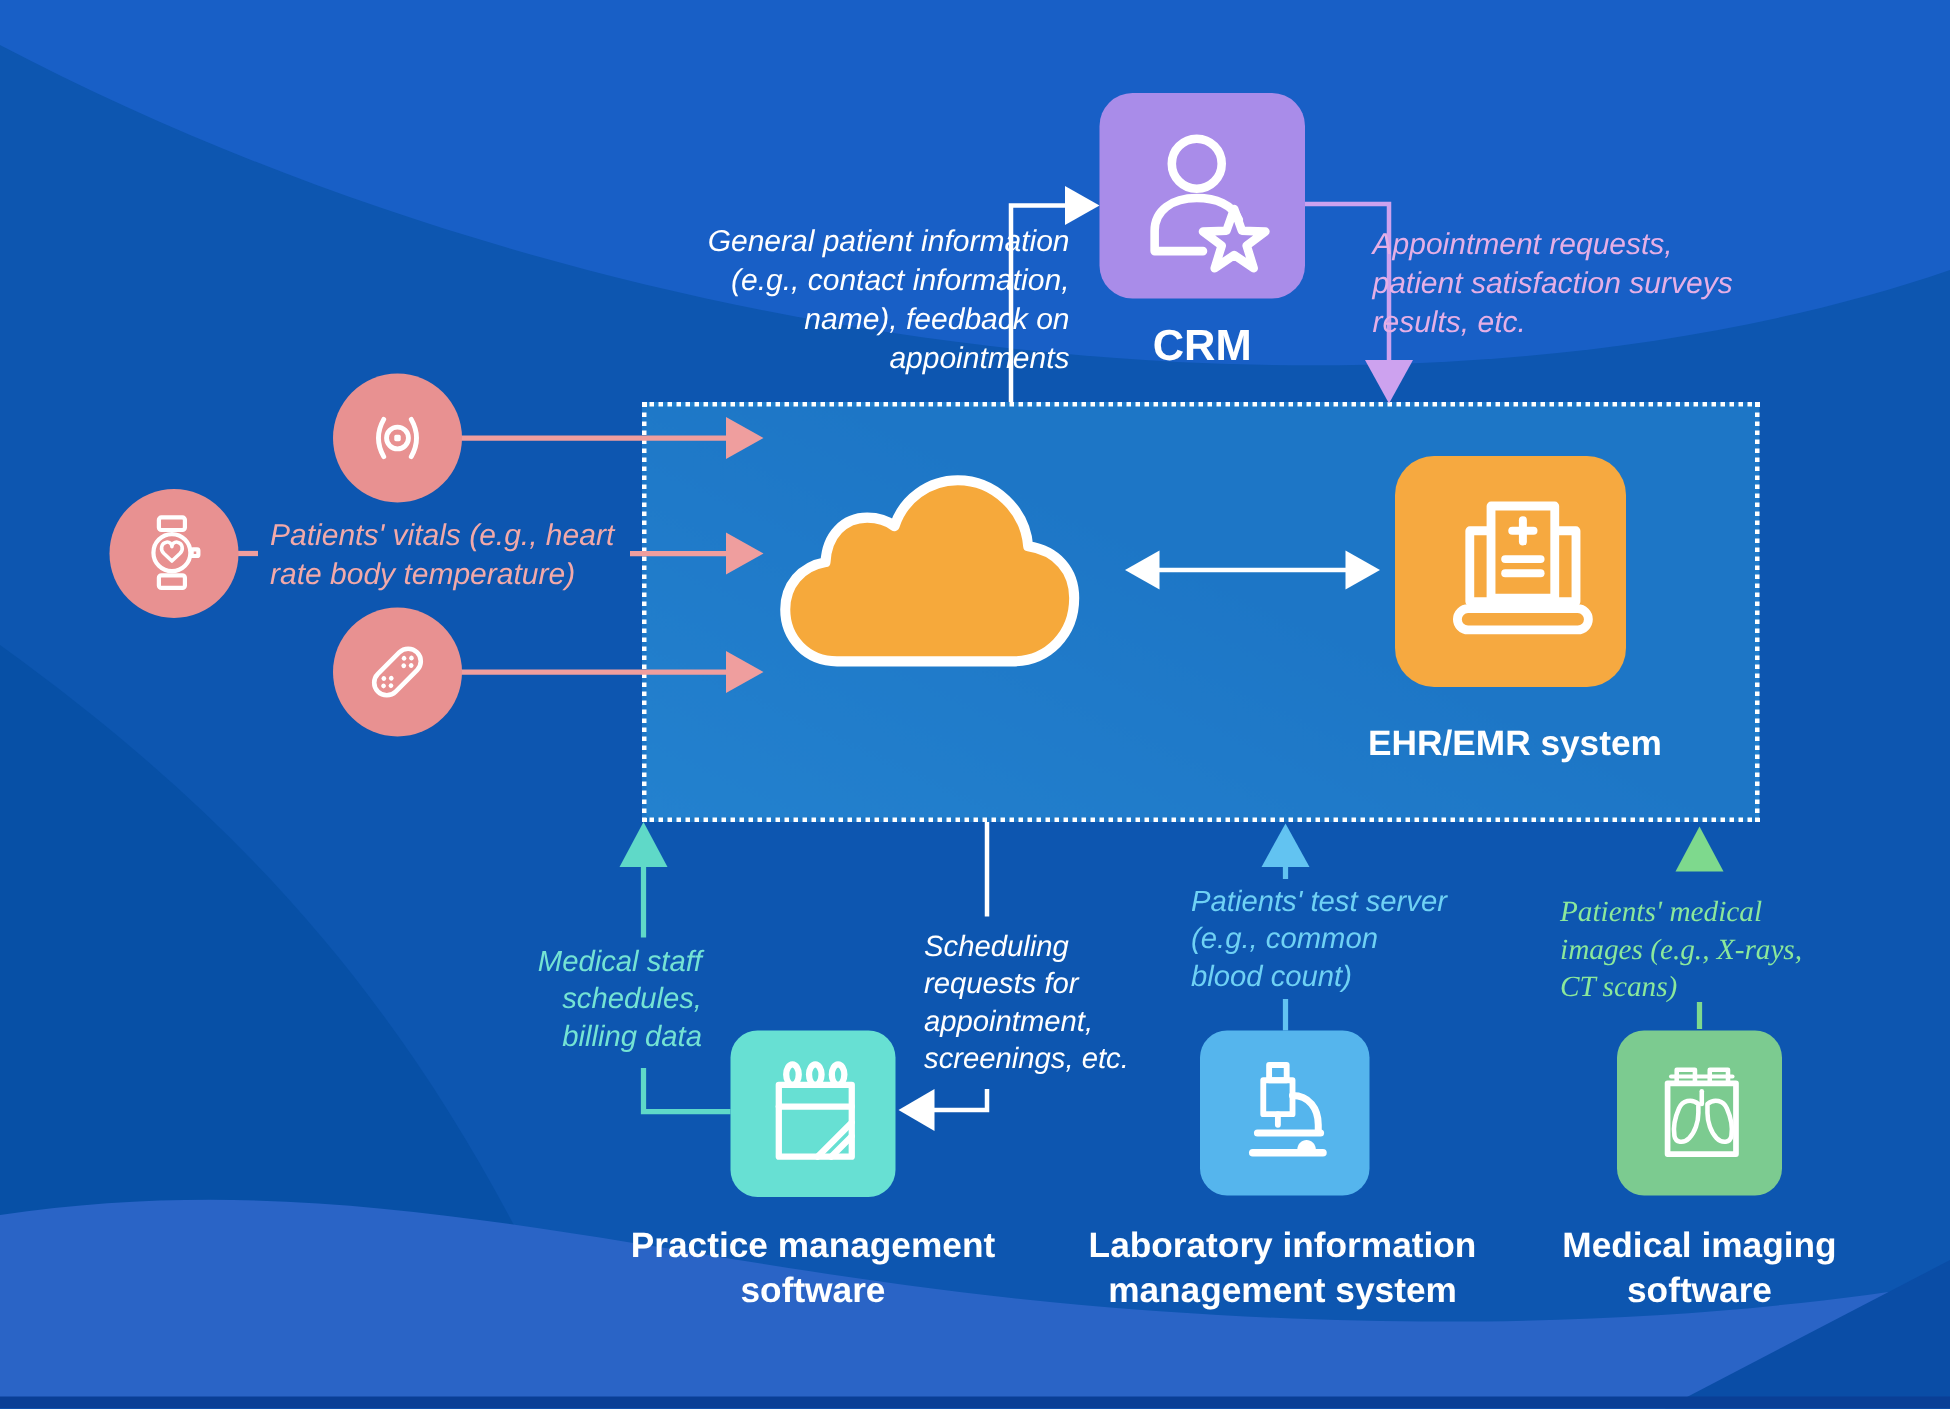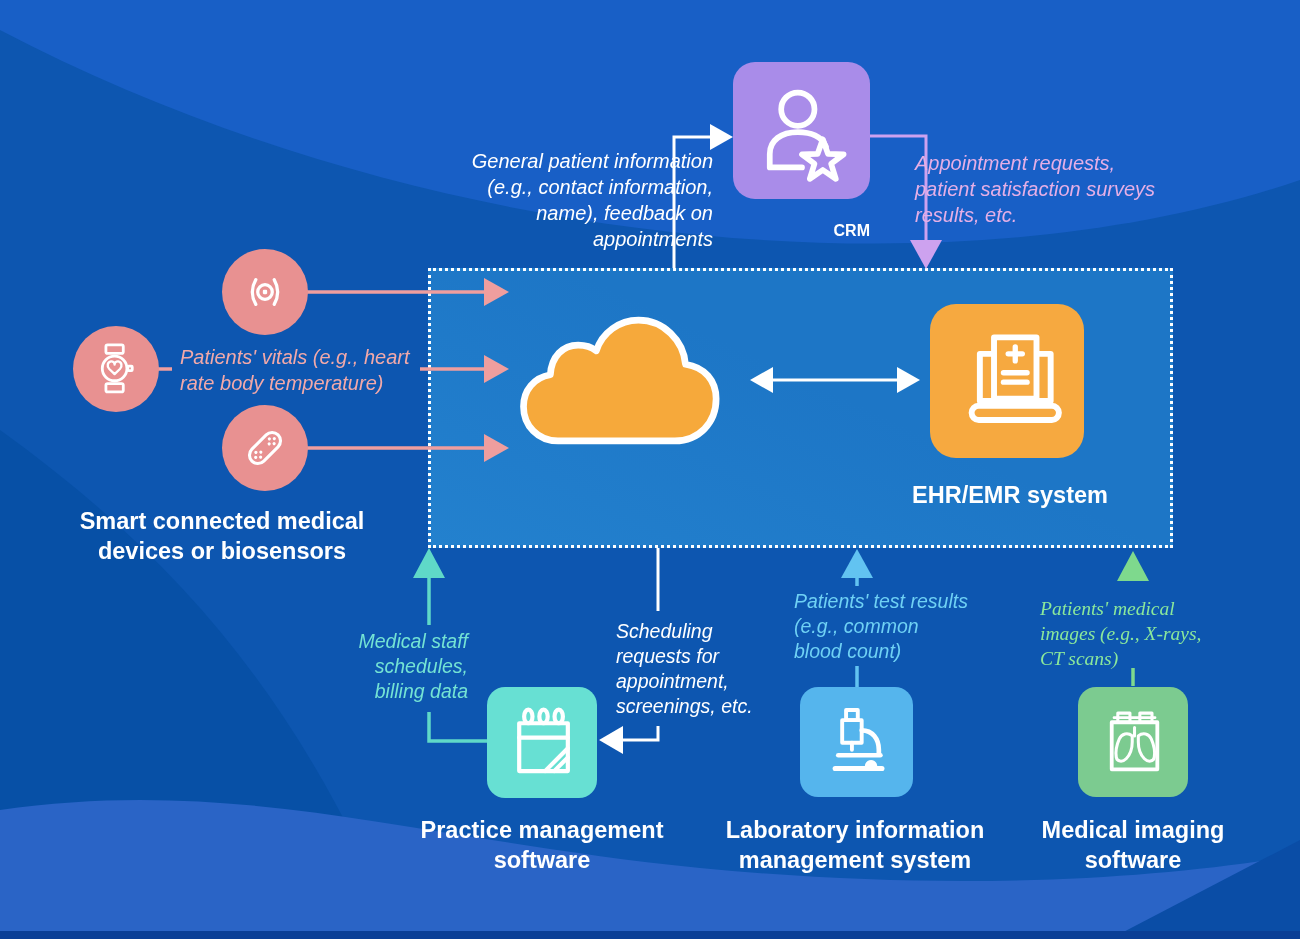--- a/index.html
+++ b/index.html
@@ -97,21 +97,21 @@
 
   <div class="nodebox" style="left:733px;top:62px;width:137px;height:137px;border-radius:22px;background:#a98ce9;">
     <svg width="104" height="104" viewBox="0 0 100 100">
       <g stroke="#ffffff" stroke-width="5.5" fill="none" stroke-linecap="round" stroke-linejoin="round">
         <circle cx="46" cy="29" r="16"></circle>
         <path d="M73,65 C69,55 58,51 46,51 C30,51 19,59 19,72 L19,85 L50,85"></path>
         <polygon points="70,58 75,72 90,72.5 78,81.5 82.5,96 70,87.5 57.5,96 62,81.5 50,72.5 65,72" fill="#a98ce9"></polygon>
       </g>
     </svg>
   </div>
-  <div class="node-label" style="left:733px;top:216px;width:137px;font-size:16px;text-align:right;">CRM</div>
+  <div class="node-label" style="left:733px;top:216px;width:137px;font-size:29px;">CRM</div>
 
   <div class="circlebox" style="left:222px;top:249px;width:86px;height:86px;background:#e89191;">
     <svg width="54" height="54" viewBox="0 0 100 100">
       <g stroke="#ffffff" stroke-width="6" fill="none" stroke-linecap="round">
         <path d="M33,27 Q20,50 33,73"></path>
         <path d="M67,27 Q80,50 67,73"></path>
         <circle cx="50" cy="50" r="13.5"></circle>
         <rect x="46" y="46" width="8" height="8" rx="2" fill="#ffffff" stroke="none"></rect>
       </g>
     </svg>
@@ -137,22 +137,20 @@
             <circle cx="39.5" cy="50" r="2.8"></circle>
             <circle cx="33" cy="56" r="2.8"></circle>
           <circle cx="67" cy="44" r="2.8"></circle>
             <circle cx="60.5" cy="50" r="2.8"></circle>
             <circle cx="73.5" cy="50" r="2.8"></circle>
             <circle cx="67" cy="56" r="2.8"></circle>
         </g>
       </g>
     </svg>
   </div>
-  <div class="node-label" style="left:48px;top:506px;width:348px;">Smart connected medical
-devices or biosensors</div>
 
   <svg style="position:absolute;left:512px;top:306px;" width="230" height="150" viewBox="0 0 240 155">
     <path d="M48,140 C27,140 12,124 12,104 C12,87 23,74 40,71 C41,52 53,40 69,40 C76,40 83,42 88,46 C94,27 112,14 132,14 C158,14 179,35 181,60 C201,63 213,77 213,96 C213,121 195,140 170,140 Z" fill="#f6a93b" stroke="#ffffff" stroke-width="7" stroke-linejoin="round"></path>
   </svg>
 
   <div class="nodebox" style="left:930px;top:304px;width:154px;height:154px;border-radius:26px;background:#f6a940;">
     <svg width="118" height="118" viewBox="0 0 100 100">
       <g stroke="#ffffff" stroke-width="5" fill="none" stroke-linecap="round" stroke-linejoin="round">
         <rect x="27" y="27" width="60" height="40"></rect>
         <rect x="39" y="13" width="36" height="52" fill="#f6a940"></rect>
@@ -223,20 +221,20 @@
 results, etc.</div>
   <div class="annotation" style="left:180px;top:344px;width:250px;color:#f2a9a9;">Patients' vitals (e.g., heart
 rate body temperature)</div>
   <div class="annotation ann-sm right" style="left:306px;top:629px;width:162px;color:#74e3d4;">Medical staff
 schedules,
 billing data</div>
   <div class="annotation ann-sm" style="left:616px;top:619px;width:175px;color:#ffffff;">Scheduling
 requests for
 appointment,
 screenings, etc.</div>
-  <div class="annotation ann-sm" style="left:794px;top:589px;width:205px;color:#6fd1f4;">Patients' test results
+  <div class="annotation ann-sm" style="left:794px;top:589px;width:205px;color:#6fd1f4;">Patients' test server
 (e.g., common
 blood count)</div>
   <div class="annotation ann-sm" style="left:1040px;top:596px;width:215px;color:#8be89b;font-family:Liberation Serif, serif;">Patients' medical
 images (e.g., X-rays,
 CT scans)</div>
 
 </div>
 
 </body></html>

